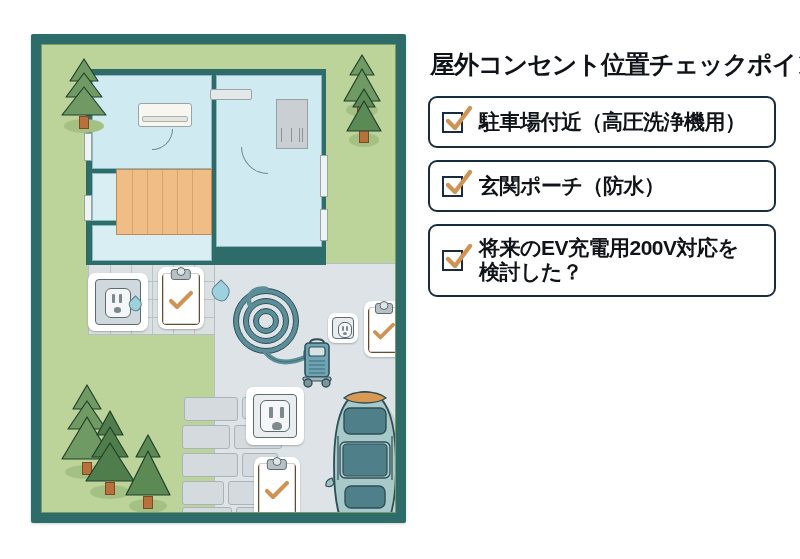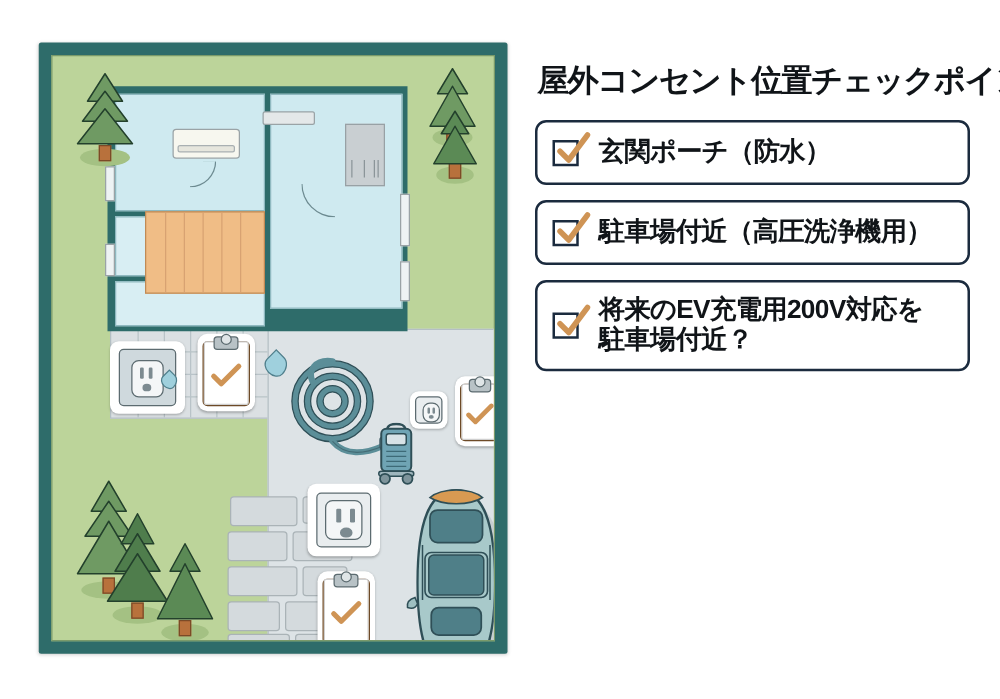--- a/index.html
+++ b/index.html
@@ -393,37 +393,37 @@
 
   <div id="title">屋外コンセント位置チェックポイント</div>
 
   <div class="card">
     <span class="cbox">
       <span class="sq"></span>
       <svg width="30" height="28" viewBox="0 0 30 28">
         <path d="M5 16 L12 23 L27 3" fill="none" stroke="#cf9455" stroke-width="4.4" stroke-linecap="round" stroke-linejoin="round"></path>
       </svg>
     </span>
-    <span class="ctext">玄関ポーチ（防水）</span>
+    <span class="ctext">駐車場付近（高圧洗浄機用）</span>
   </div>
 
   <div class="card">
     <span class="cbox">
       <span class="sq"></span>
       <svg width="30" height="28" viewBox="0 0 30 28">
         <path d="M5 16 L12 23 L27 3" fill="none" stroke="#cf9455" stroke-width="4.4" stroke-linecap="round" stroke-linejoin="round"></path>
       </svg>
     </span>
-    <span class="ctext">駐車場付近（高圧洗浄機用）</span>
+    <span class="ctext">玄関ポーチ（防水）</span>
   </div>
 
   <div class="card">
     <span class="cbox">
       <span class="sq"></span>
       <svg width="30" height="28" viewBox="0 0 30 28">
         <path d="M5 16 L12 23 L27 3" fill="none" stroke="#cf9455" stroke-width="4.4" stroke-linecap="round" stroke-linejoin="round"></path>
       </svg>
     </span>
     <span class="ctext" style="white-space:pre-line">将来のEV充電用200V対応を
-駐車場付近？</span>
+検討した？</span>
   </div>
 
 </div>
 
 </body></html>

